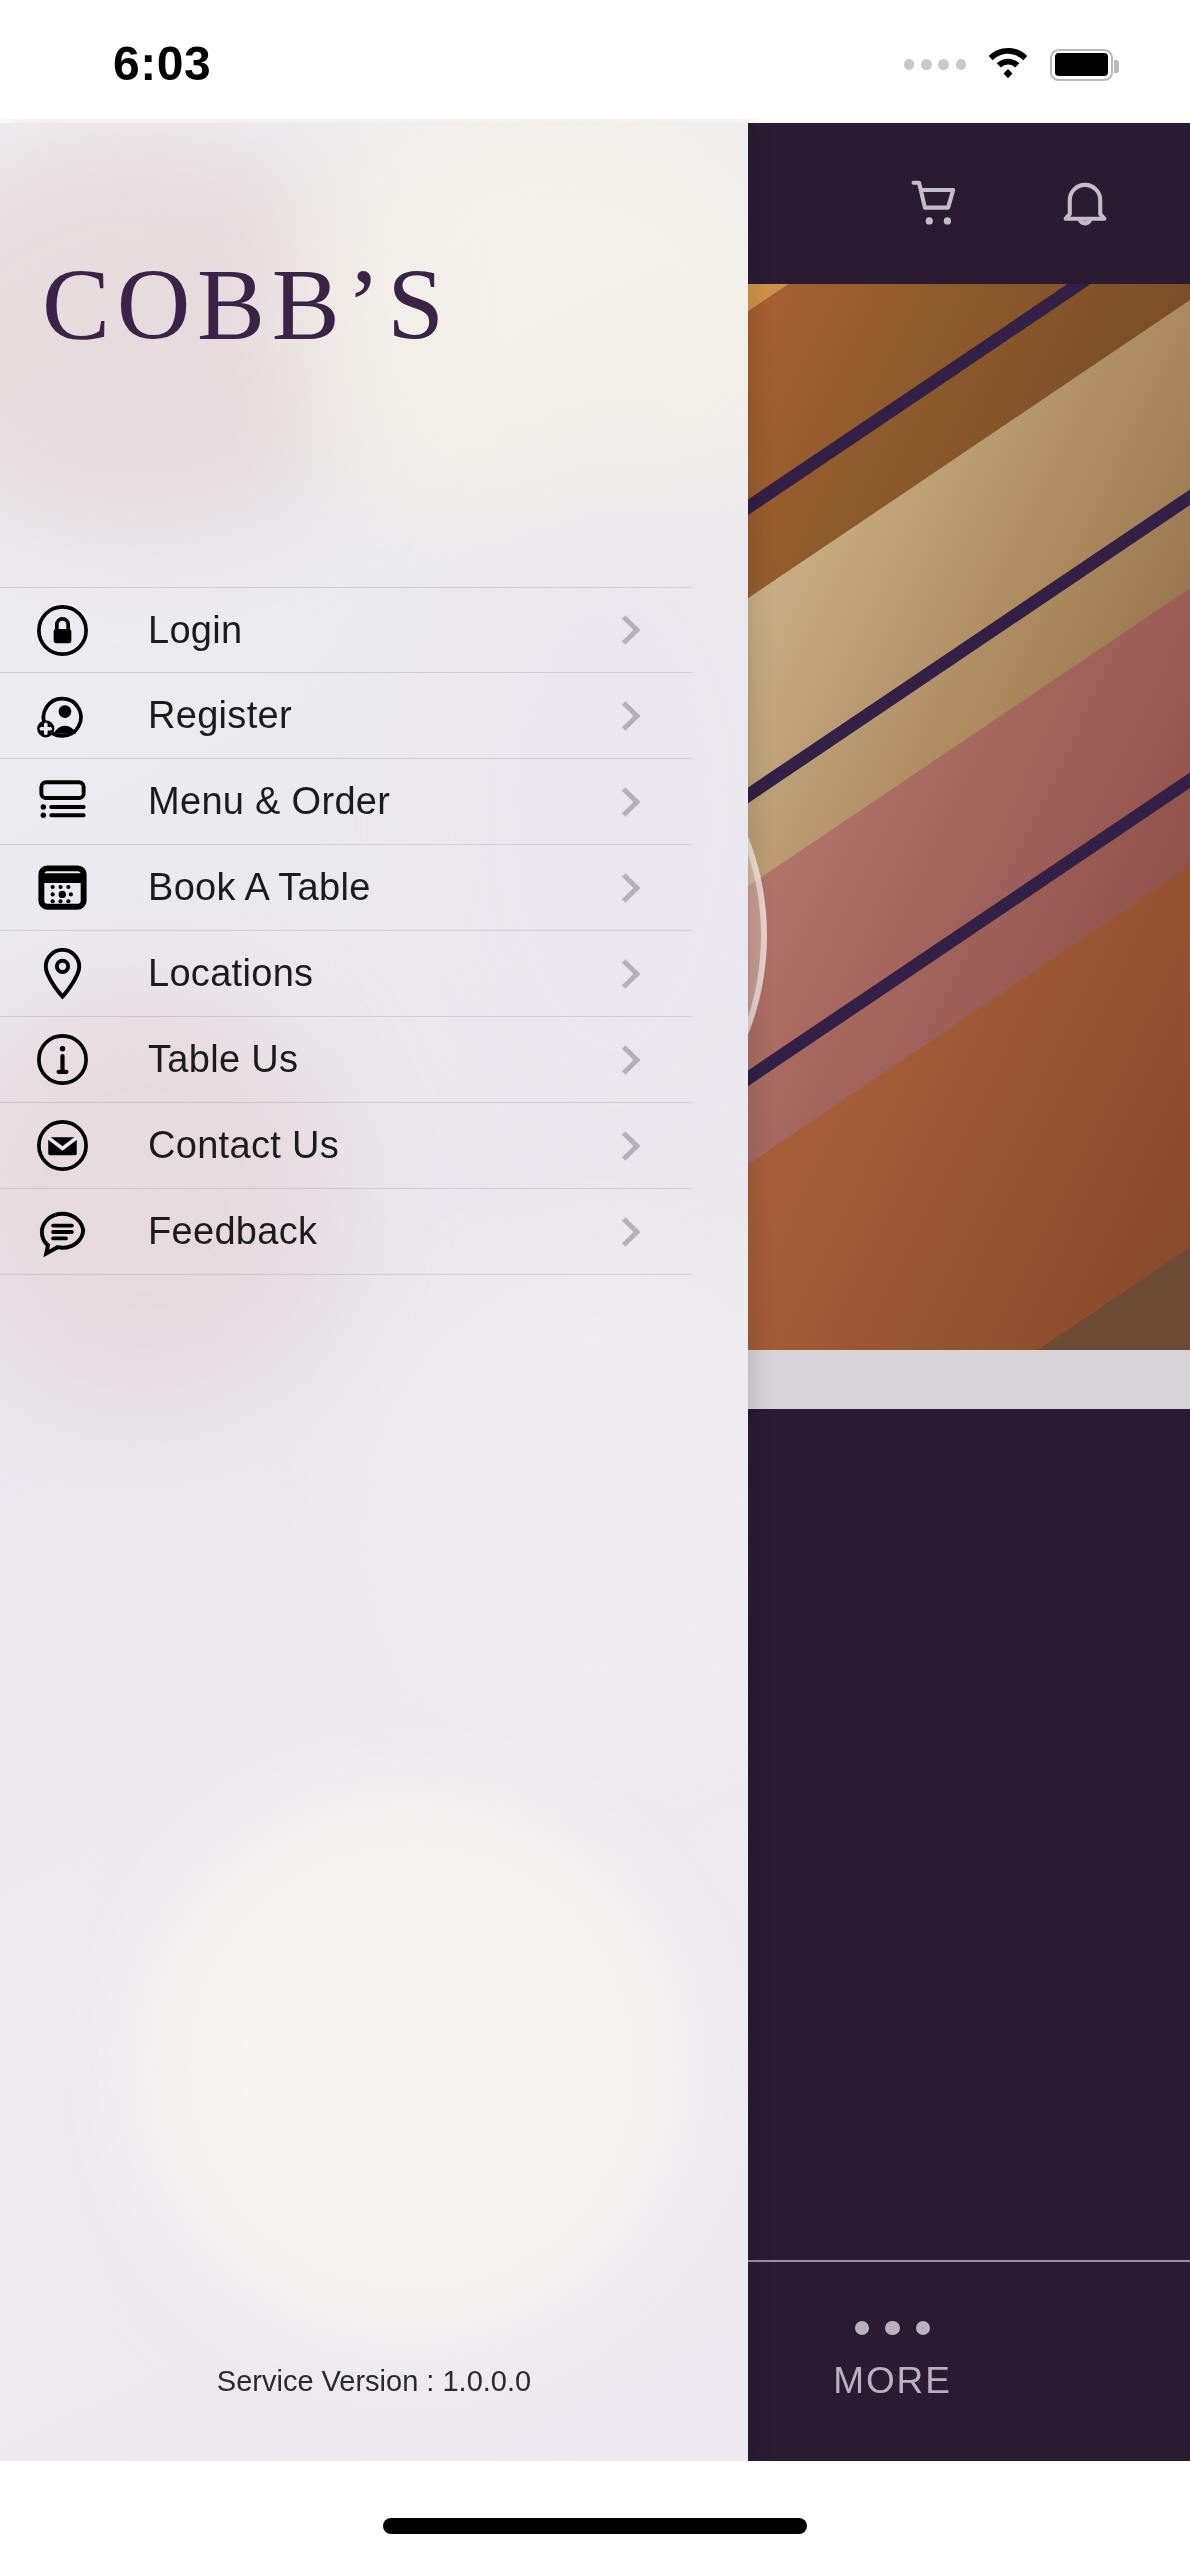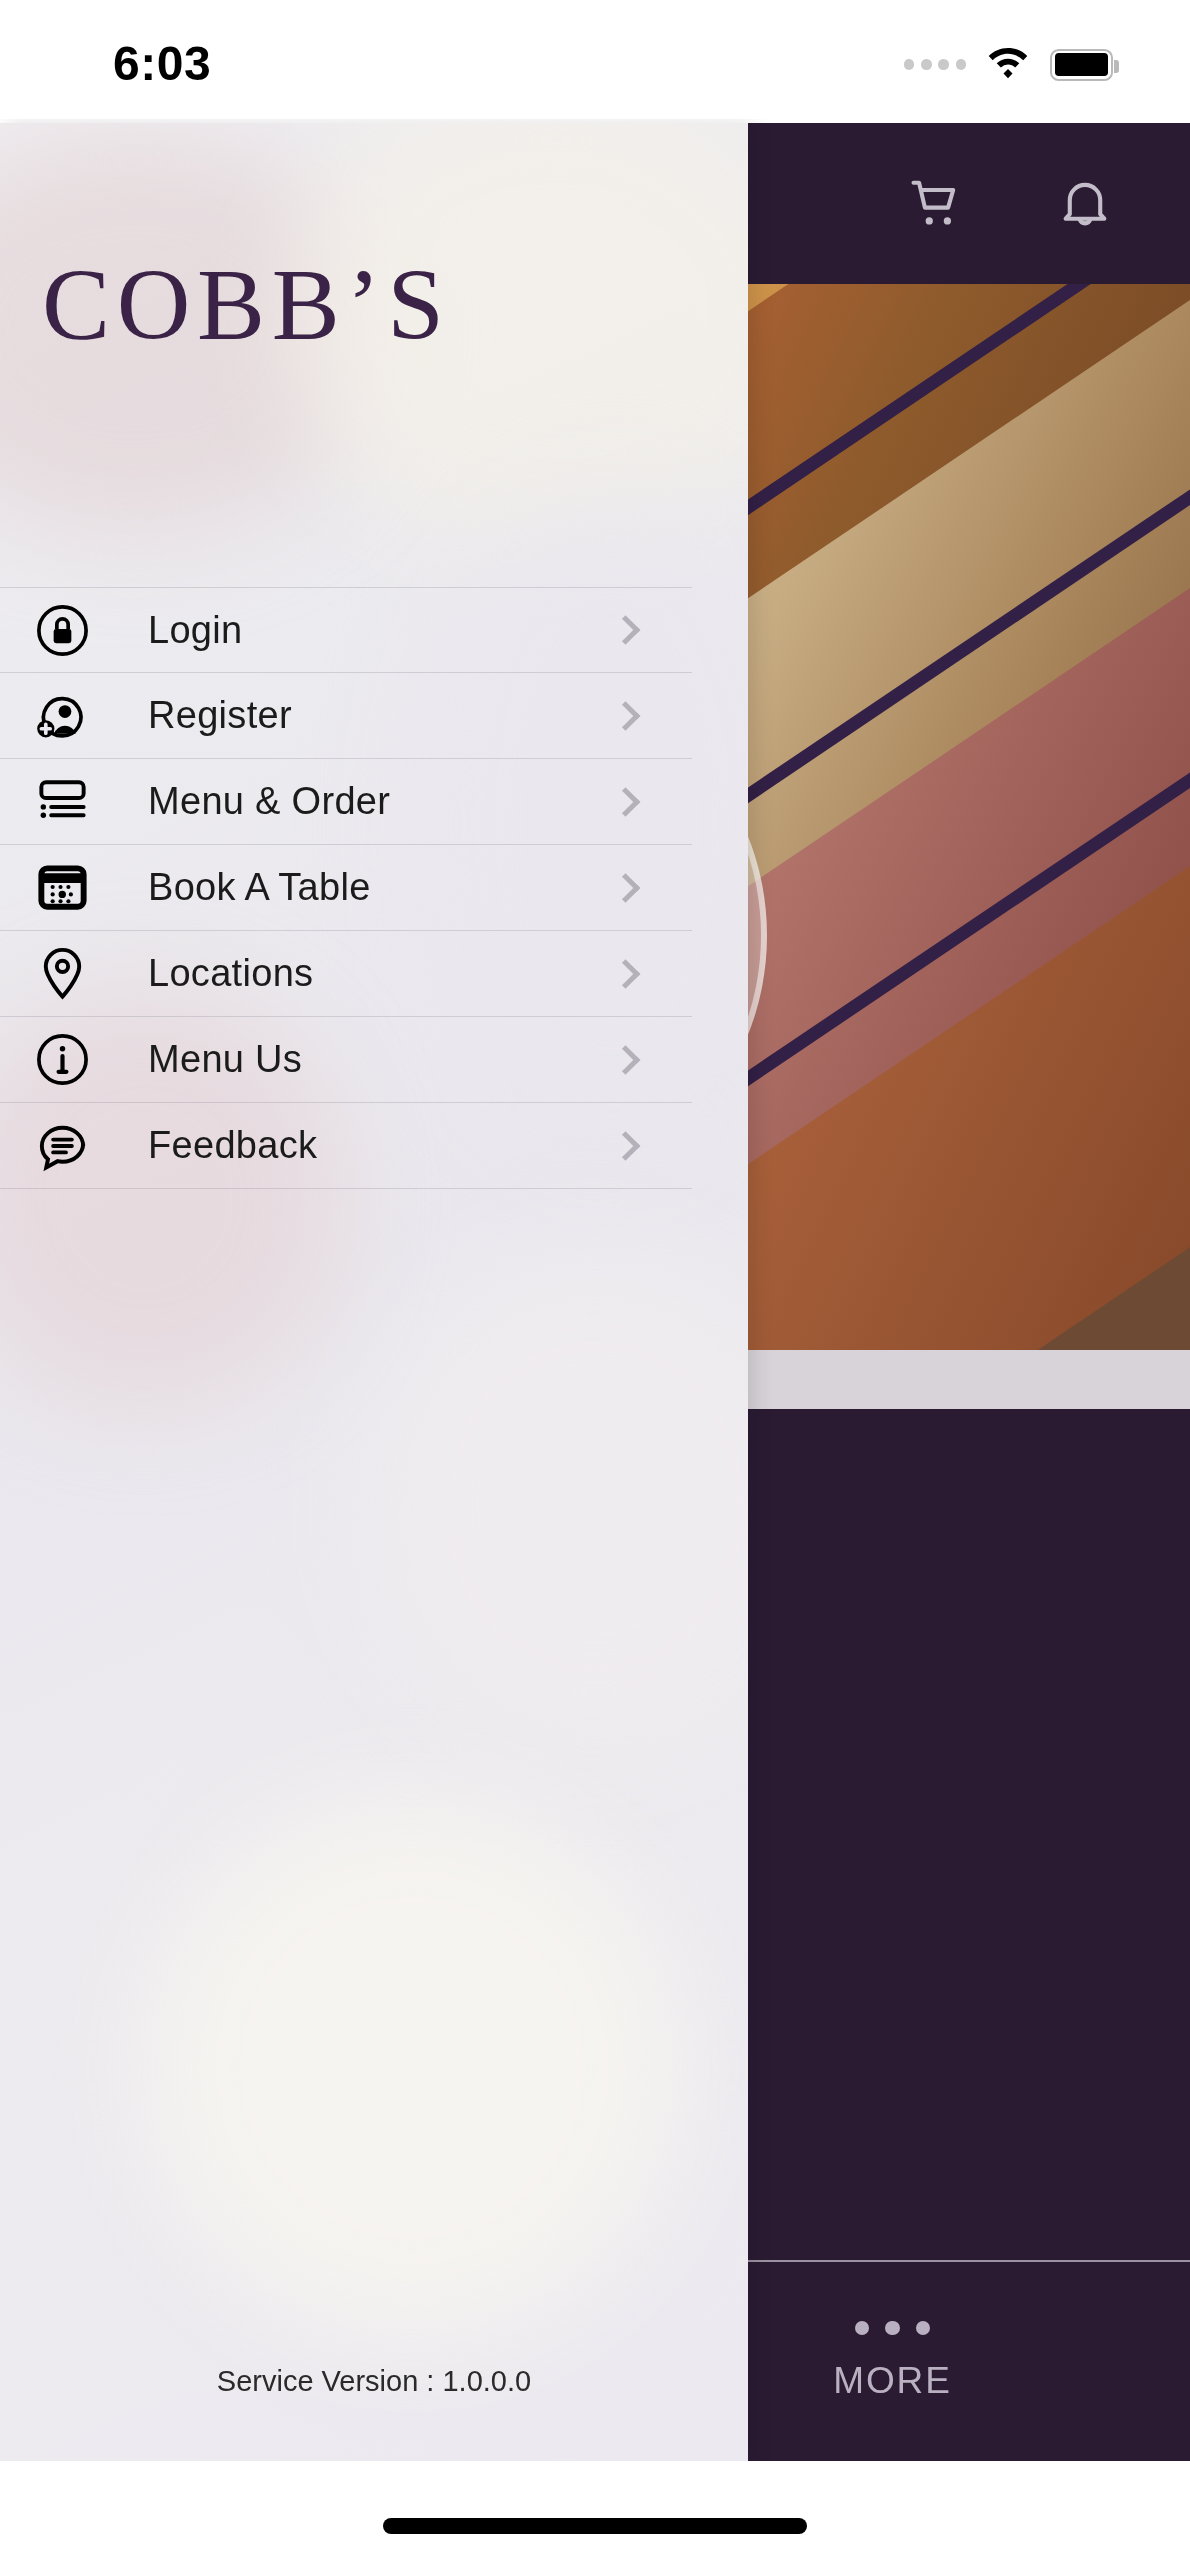--- a/index.html
+++ b/index.html
@@ -267,24 +267,35 @@
       </div>
 
       <div class="mrow">
         <span class="mico">
           <svg width="59" height="59" viewBox="0 0 24 24" fill="none" stroke="#000" stroke-width="1.5">
             <circle cx="12" cy="12" r="9.6"></circle>
             <circle cx="12" cy="7.6" r="1.1" fill="#000" stroke="none"></circle>
             <path d="M12 10.6v6.4M10.4 17h3.2" stroke-linecap="round" stroke-width="1.7"></path>
           </svg>
         </span>
-        <span class="mlabel">Menu Us</span>
-        <span class="chev"></span>
-      </div>
-
+        <span class="mlabel">Table Us</span>
+        <span class="chev"></span>
+      </div>
+
+      <div class="mrow">
+        <span class="mico">
+          <svg width="59" height="59" viewBox="0 0 24 24" fill="none" stroke="#000" stroke-width="1.5">
+            <circle cx="12" cy="12" r="9.6"></circle>
+            <rect x="6.2" y="8.6" width="11.6" height="7.4" rx="0.7" fill="#000" stroke="none"></rect>
+            <path d="M6.2 8.8l5.8 4.4 5.8-4.4" stroke="#eceaf0" stroke-width="1.5" fill="none"></path>
+          </svg>
+        </span>
+        <span class="mlabel">Contact Us</span>
+        <span class="chev"></span>
+      </div>
 
       <div class="mrow">
         <span class="mico">
           <svg width="59" height="59" viewBox="0 0 24 24" fill="none" stroke="#000" stroke-width="1.6" stroke-linecap="round">
             <path d="M20.4 11.2c0 4.1-3.8 7.4-8.4 7.4-0.7 0-1.4-.08-2-.22L5.4 20.9l.7-3.3a7 7 0 0 1-2.5-5.4c0-4.1 3.8-7.4 8.4-7.4s8.4 3.3 8.4 7.4z"></path>
             <path d="M8.2 9.6h7.6M8.2 12.2h7.6M8.2 14.8h5.2"></path>
           </svg>
         </span>
         <span class="mlabel">Feedback</span>
         <span class="chev"></span>

